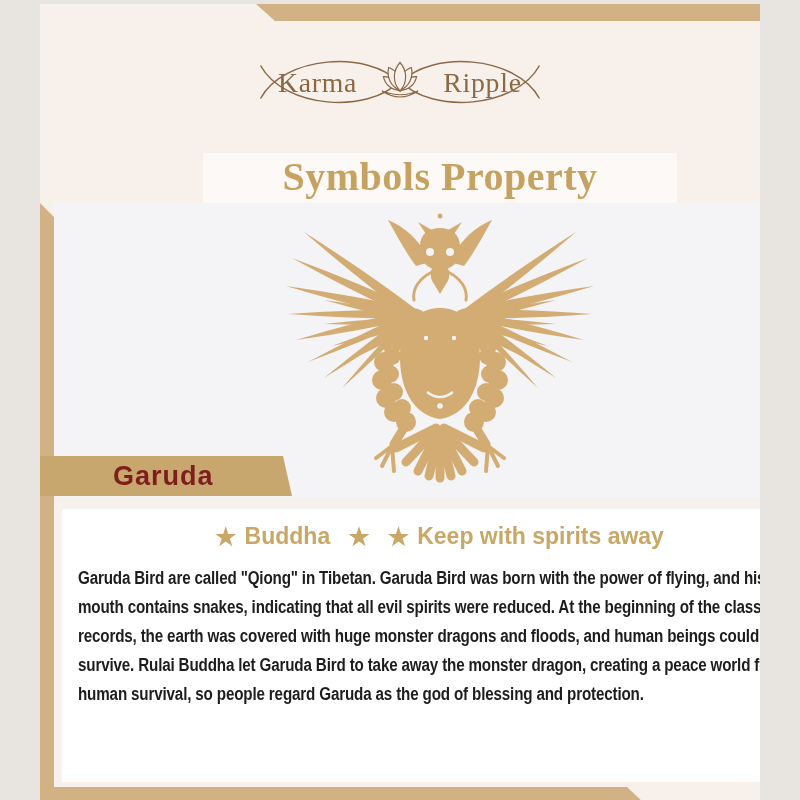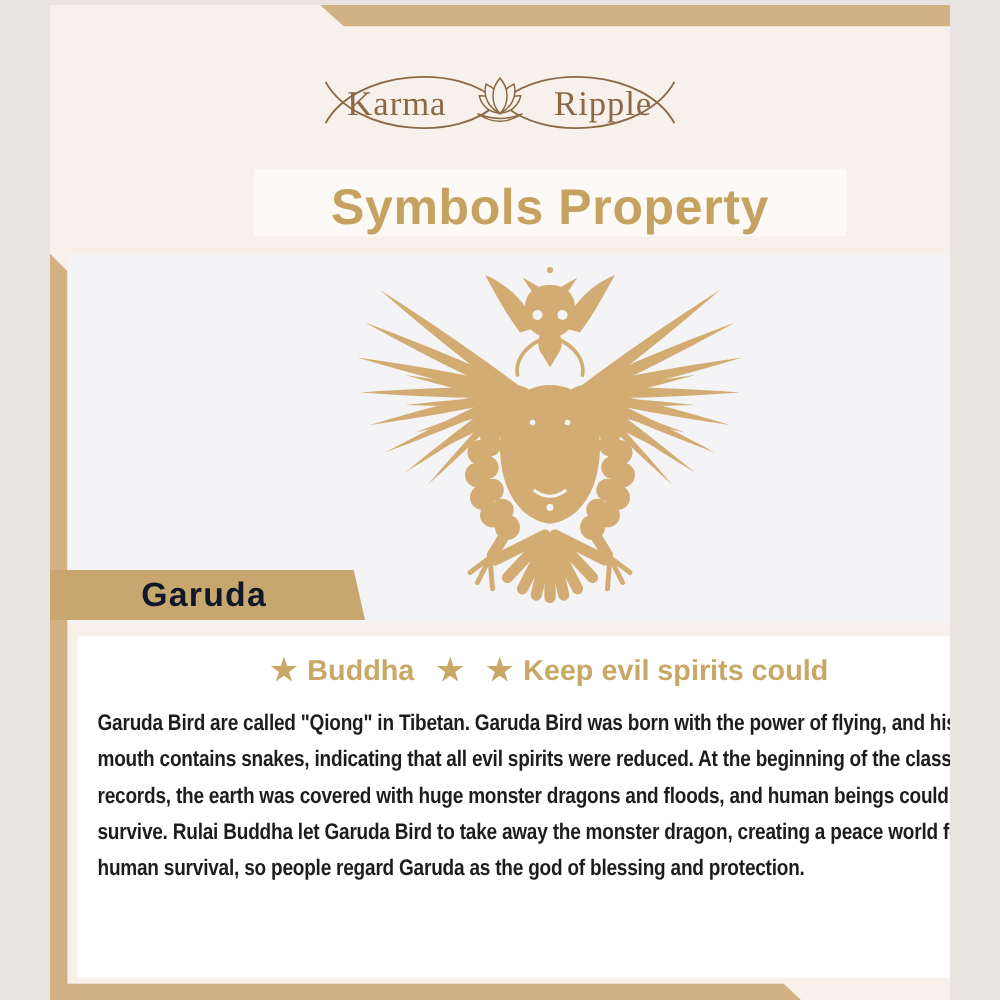--- a/index.html
+++ b/index.html
@@ -28,41 +28,41 @@
   }
   .frame.bottom-left{
     clip-path:polygon(0 199px,14px 213px,14px 783px,587px 783px,605px 800px,0 800px);
   }
   
   .logo-wrap{position:absolute;top:42px;left:0;width:100%;display:flex;justify-content:center;}
   .logo-wrap svg{display:block;}
   .logo-text{font-family:"Liberation Serif",serif;font-size:37px;fill:var(--logo-brown);letter-spacing:1px;}
   
   .title-box{
-    position:absolute;left:163px;top:131px;width:474px;height:54px;
-    background:var(--box-white);display:flex;align-items:flex-end;justify-content:center;
+    position:absolute;left:163px;top:149px;width:474px;height:54px;
+    background:var(--box-white);display:flex;align-items:flex-start;justify-content:center;font-family:Liberation Serif, serif;
   }
   .title-box h1{
     margin:0;font-size:40px;font-weight:bold;color:var(--title-gold);letter-spacing:0.5px;
   }
   
   .panel{
     position:absolute;left:14px;top:199px;width:771px;height:295px;
     background:var(--panel-gray);
   }
   .garuda{position:absolute;left:240px;top:206px;width:320px;height:284px;}
   
   .ribbon{
     position:absolute;left:0;top:452px;width:252px;height:40px;
     background:var(--ribbon-gold);
     clip-path:polygon(0 0,243px 0,252px 100%,0 100%);
     display:flex;align-items:center;
   }
   .ribbon span{
-    color:#0f172a;font-size:27px;font-weight:bold;letter-spacing:1px;padding-left:73px;
+    color:#7f1d1d;font-size:27px;font-weight:bold;letter-spacing:1px;padding-left:73px;
   }
   
   .content-box{
     position:absolute;left:22px;top:505px;width:755px;height:273px;
     background:var(--pure-white);
   }
   .features{
     display:flex;justify-content:center;align-items:center;gap:18px;
     margin-top:14px;font-size:23px;font-weight:bold;color:var(--features-gold);
     white-space:nowrap;
@@ -173,19 +173,19 @@
     <div class="features">
       <div class="feature">
         <span class="star">★</span>
         <span>Buddha</span>
       </div>
       <div class="feature">
         <span class="star">★</span>
       </div>
       <div class="feature">
         <span class="star">★</span>
-        <span>Keep evil spirits could</span>
+        <span>Keep with spirits away</span>
       </div>
     </div>
     <p class="description">Garuda Bird are called "Qiong" in Tibetan. Garuda Bird was born with the power of flying, and his mouth contains snakes, indicating that all evil spirits were reduced. At the beginning of the classic records, the earth was covered with huge monster dragons and floods, and human beings could not survive. Rulai Buddha let Garuda Bird to take away the monster dragon, creating a peace world for human survival, so people regard Garuda as the god of blessing and protection.</p>
   </div>
 
 </div>
 
 </body></html>

